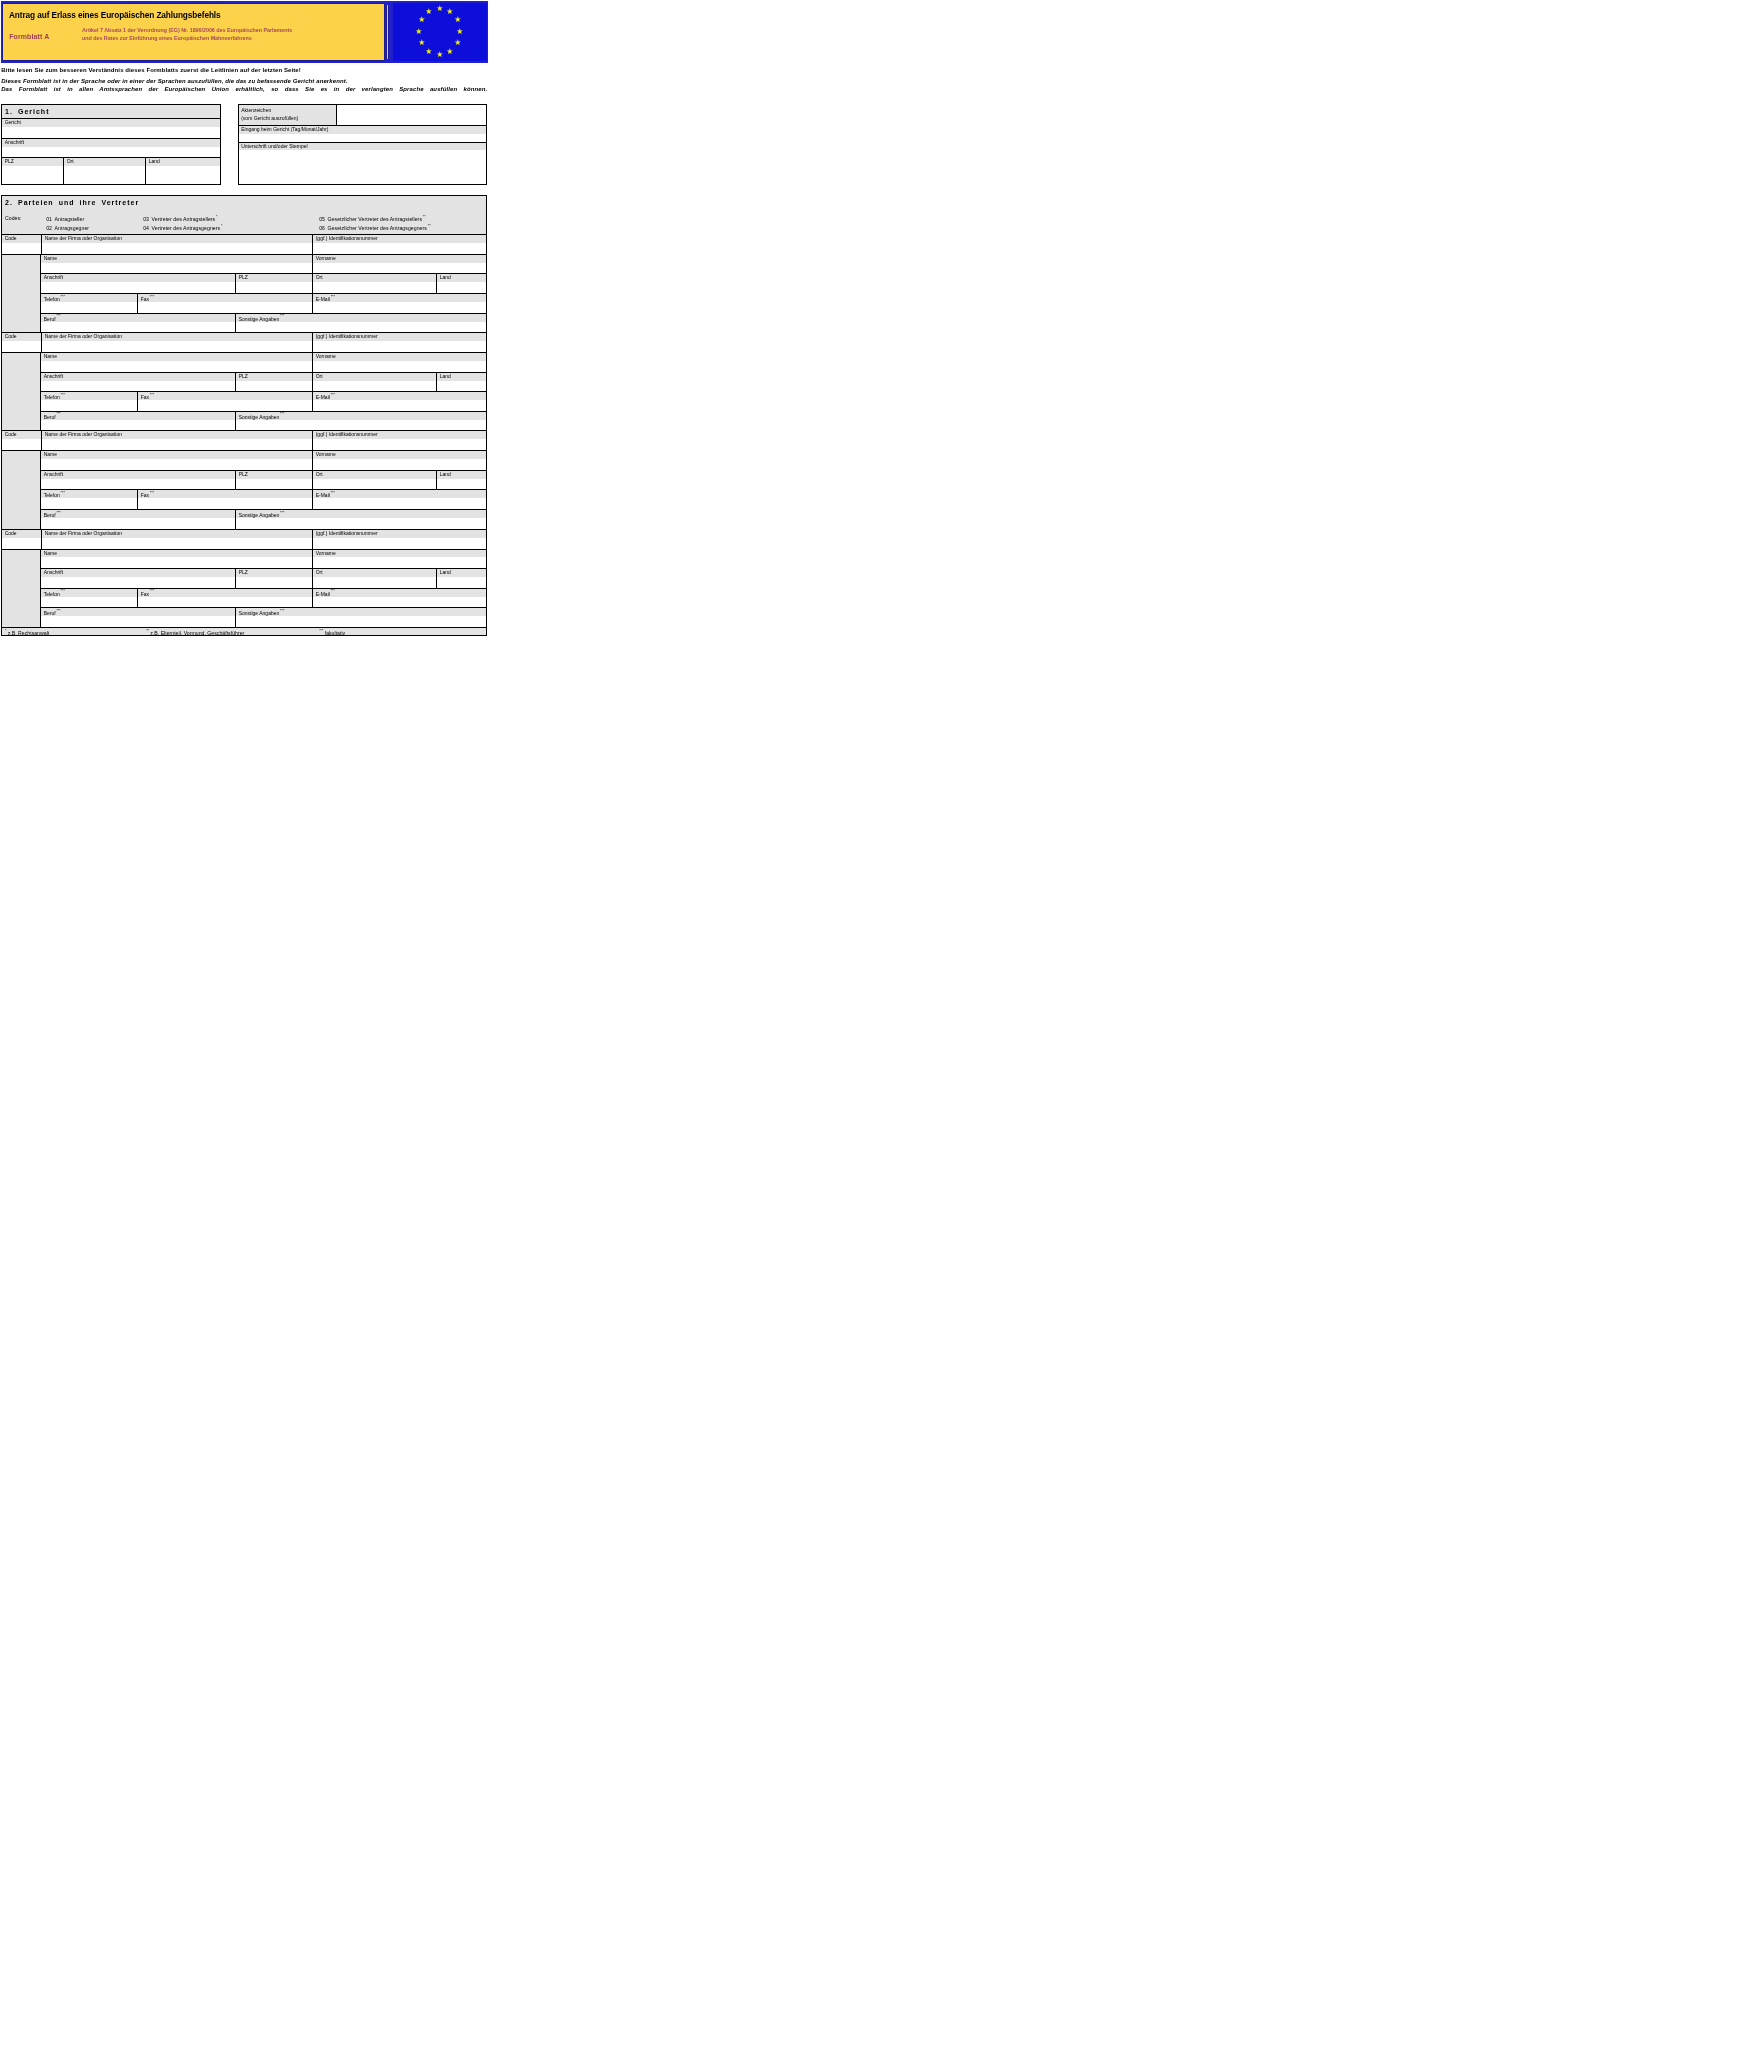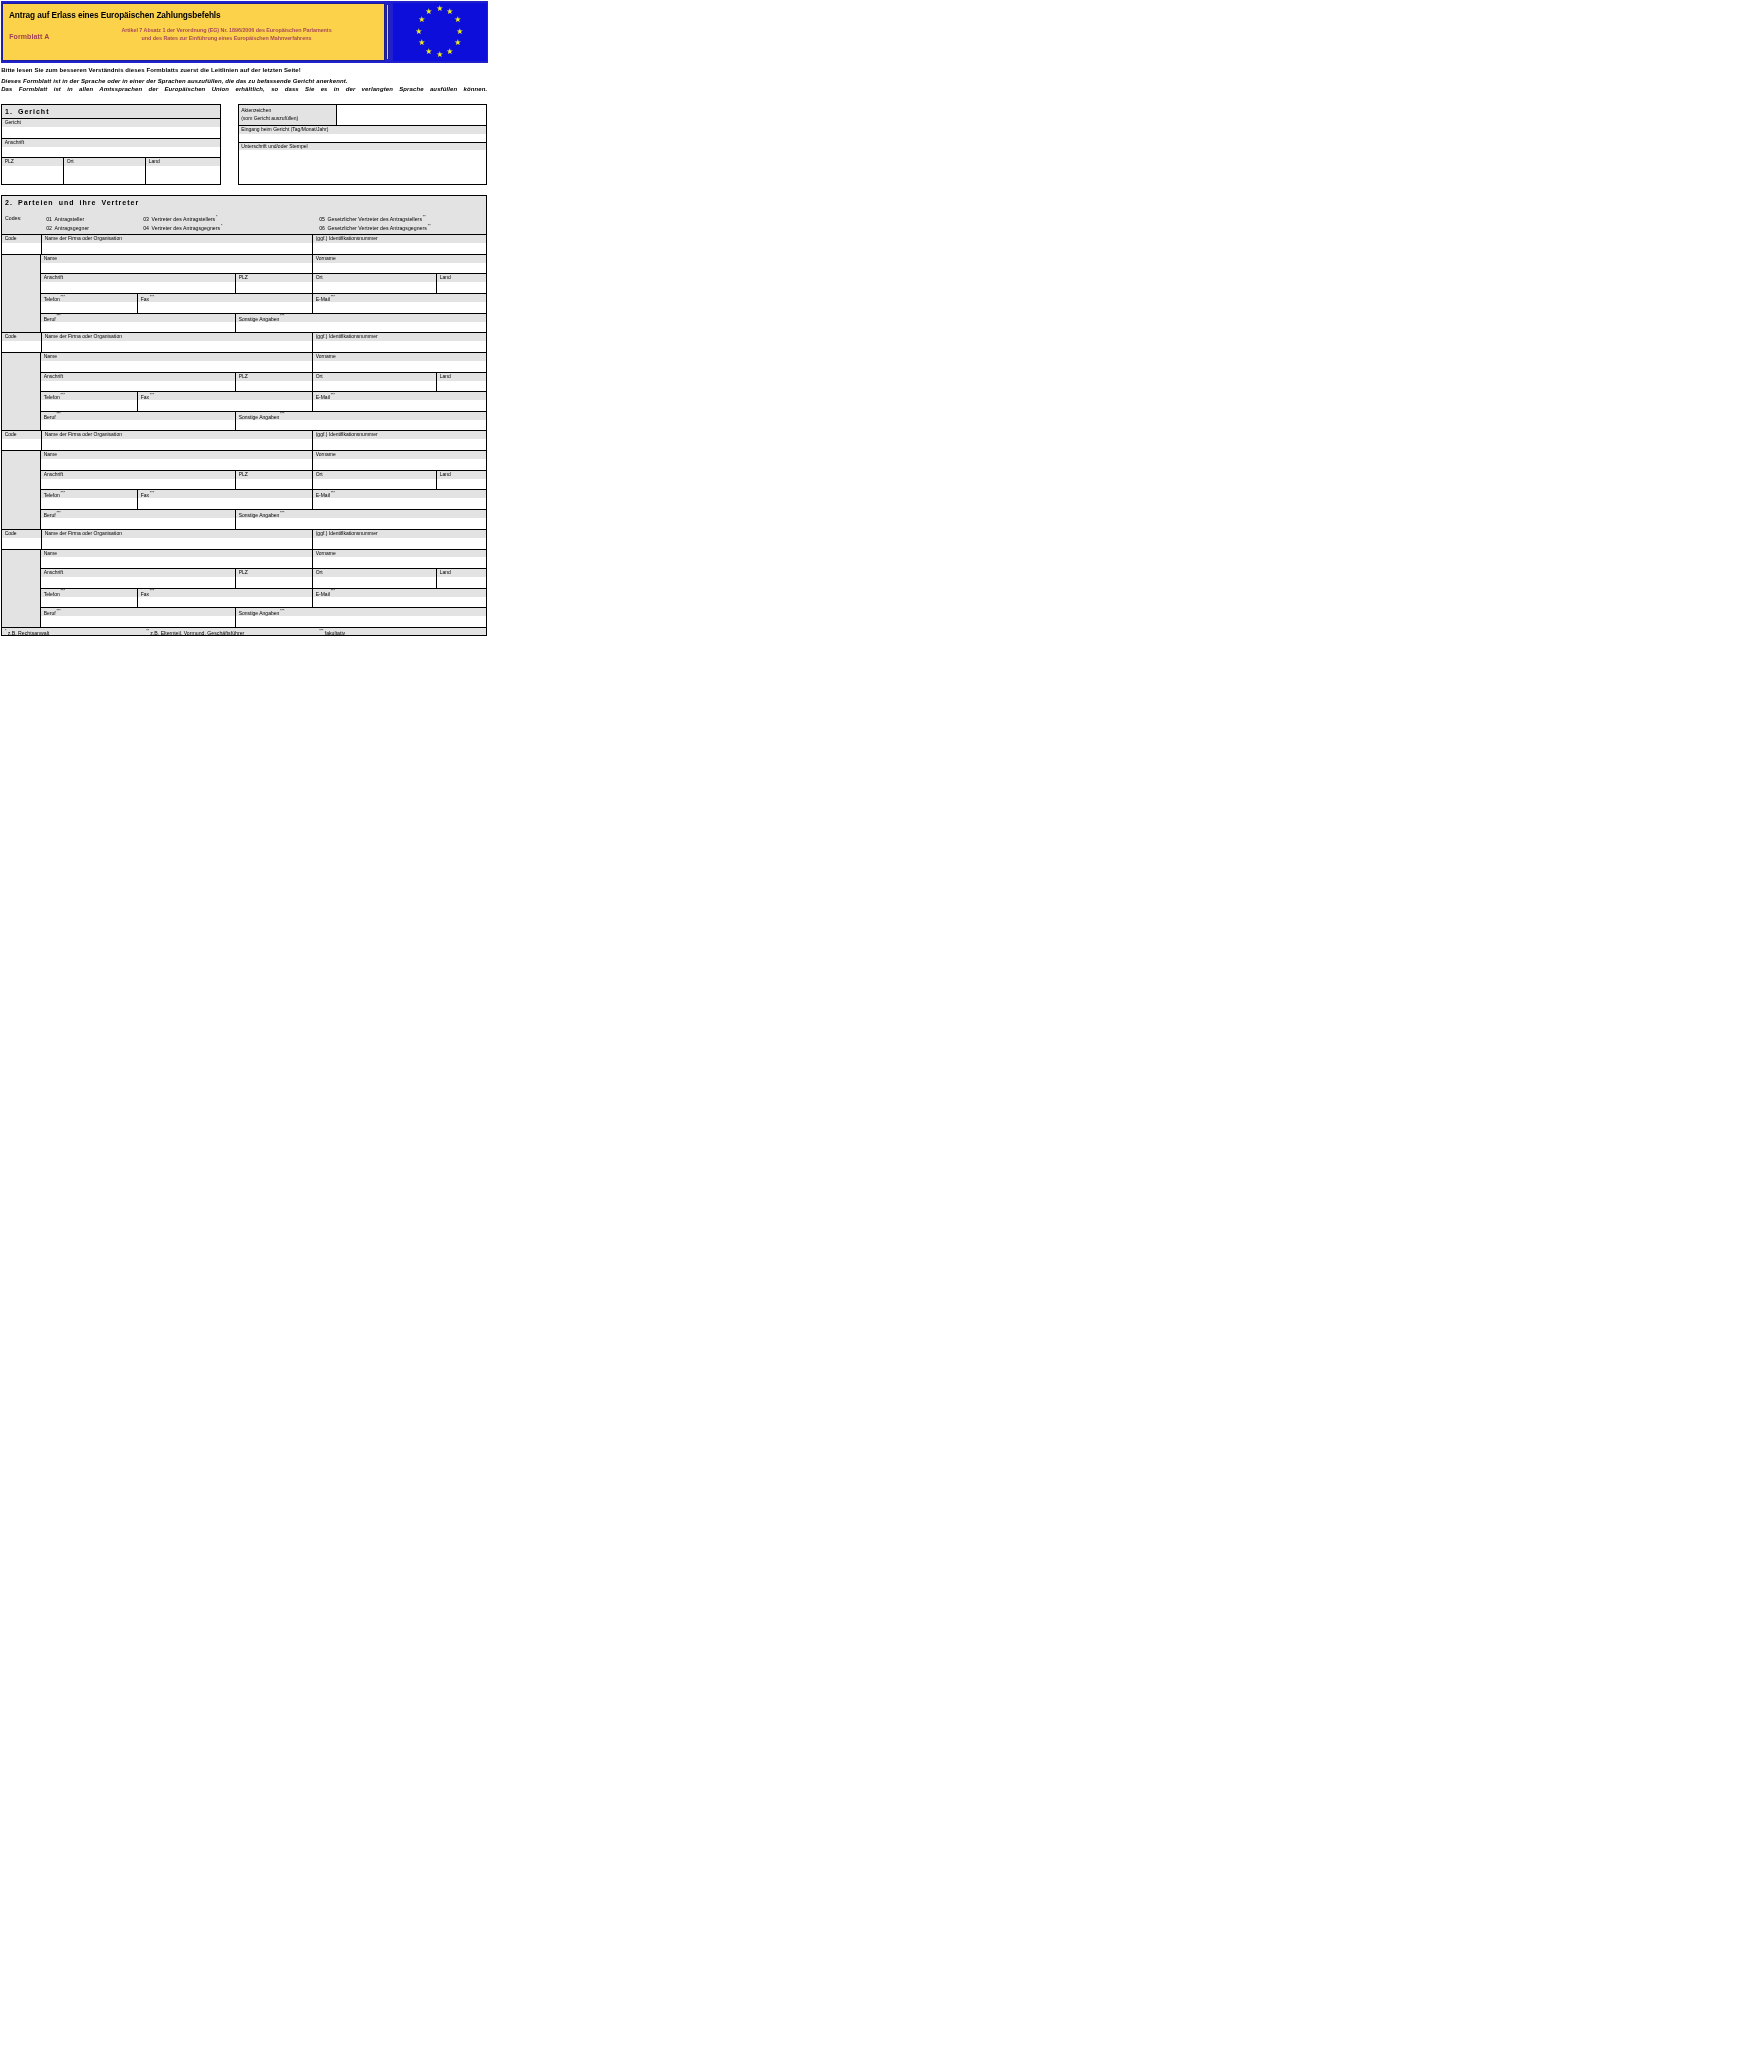--- a/index.html
+++ b/index.html
@@ -4,21 +4,21 @@
 <style>
   * { margin:0; padding:0; box-sizing:border-box; }
   html,body { background:#fff; }
   body {
     width:488px; height:650px; position:relative; overflow:hidden;
     font-family:"Liberation Sans","DejaVu Sans",sans-serif; color:#000;
   }
   
   .band { position:absolute; left:0.8px; top:0.8px; width:487px; height:62px; background:#2020CC; }
   .ybox { position:absolute; left:1.2px; top:2.1px; width:383px; height:58px;
-          background:#FCD24B; border:1.7px solid #1C1C96;text-align:center; }
+          background:#FCD24B; border:1.7px solid #1C1C96; }
   .hdr-title { position:absolute; left:6.2px; top:5.8px; font-size:8.7px; font-weight:bold; color:#000;
                white-space:nowrap; transform:scaleX(.95); transform-origin:left center; letter-spacing:-0.1px; }
   .form-label { position:absolute; left:6.2px; top:29px; font-size:7px; font-weight:bold;
                 color:#9E4150; letter-spacing:0.1px; }
   .hdr-sub { position:absolute; left:79px; top:23px; width:289px; font-size:5.4px; font-weight:bold;
              color:#A84A58; line-height:1.45; letter-spacing:-0.04px; }
   .ystrip { position:absolute; left:385px; top:4.1px; width:3.7px; height:54px; background:#FCD24B;
             border-left:1.2px solid #1C1C96; border-right:1.2px solid #1C1C96; }
   .flag { position:absolute; left:392px; top:2.1px; width:94px; height:58px; background:#0E0EDA; }
   .star { position:absolute; color:#EEEC1C; font-size:7.9px; line-height:1;

